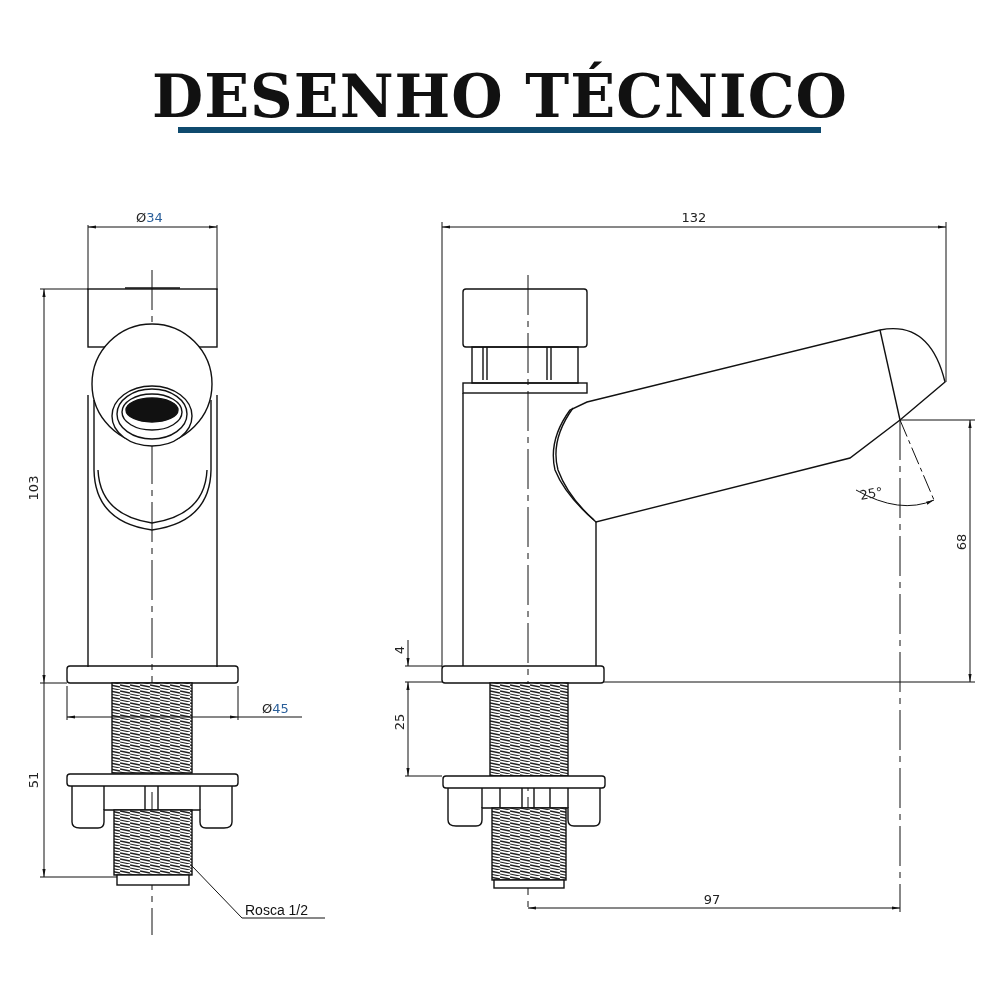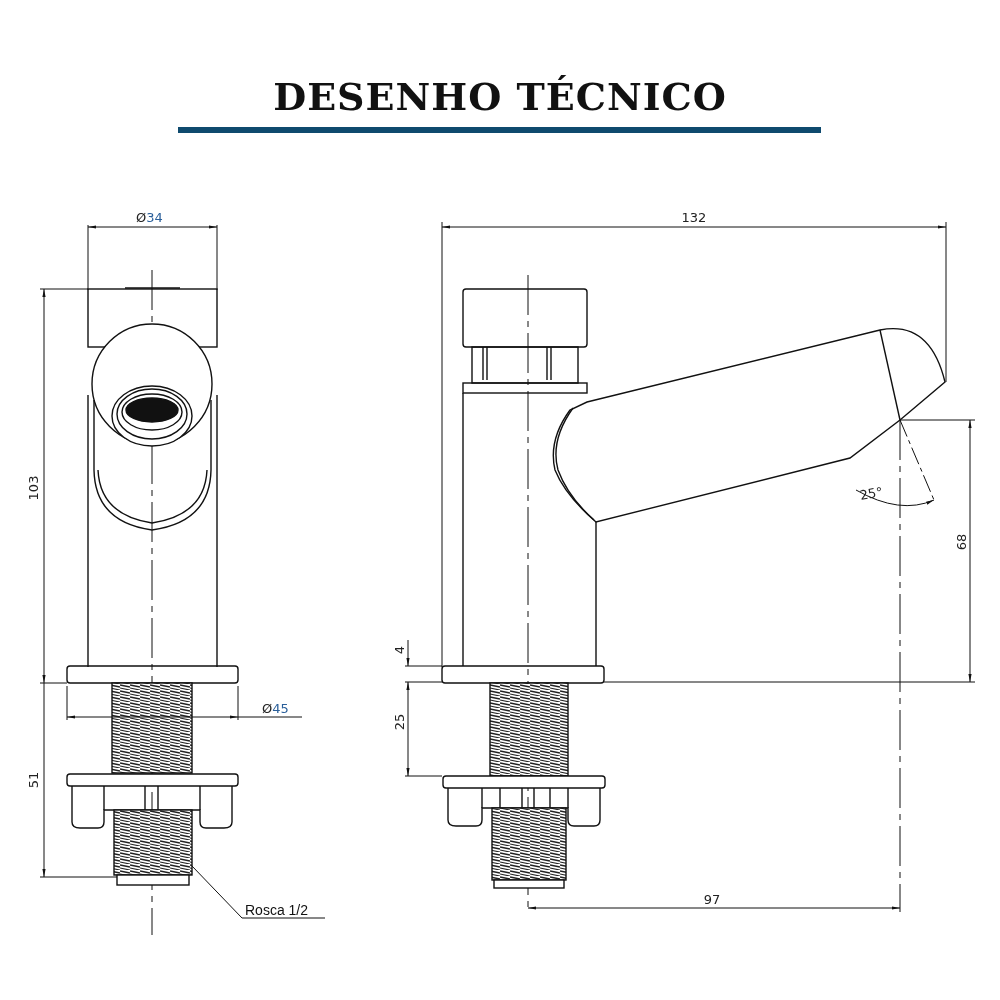--- a/index.html
+++ b/index.html
@@ -1,19 +1,19 @@
 <!DOCTYPE html>
 <html><head>
 <meta charset="utf-8">
 <style>
   html, body { margin: 0; padding: 0; background: #ffffff; }
   body { width: 1000px; height: 1000px; position: relative; overflow: hidden; font-family: "Liberation Sans", sans-serif; }
   .title {
     position: absolute; left: 0; top: 62px; width: 1000px; text-align: center;
-    font-family: "DejaVu Serif", serif; font-weight: bold; font-size: 38px;
+    font-family: "DejaVu Serif", serif; font-weight: bold; font-size: 59px;
     letter-spacing: 1px; color: #111111; line-height: 70px;
   }
   .title-bar {
     position: absolute; left: 178px; top: 127px; width: 643px; height: 6px;
     background: #0e4a6e;
   }
   svg.drawing { position: absolute; left: 0; top: 0; }
   .dimtext { font-family: "DejaVu Sans", sans-serif; font-size: 13px; fill: #222; }
   .dimtext-blue { fill: #2a5f9a; }
   .label { font-family: "Liberation Sans", sans-serif; font-size: 14px; fill: #111; }

